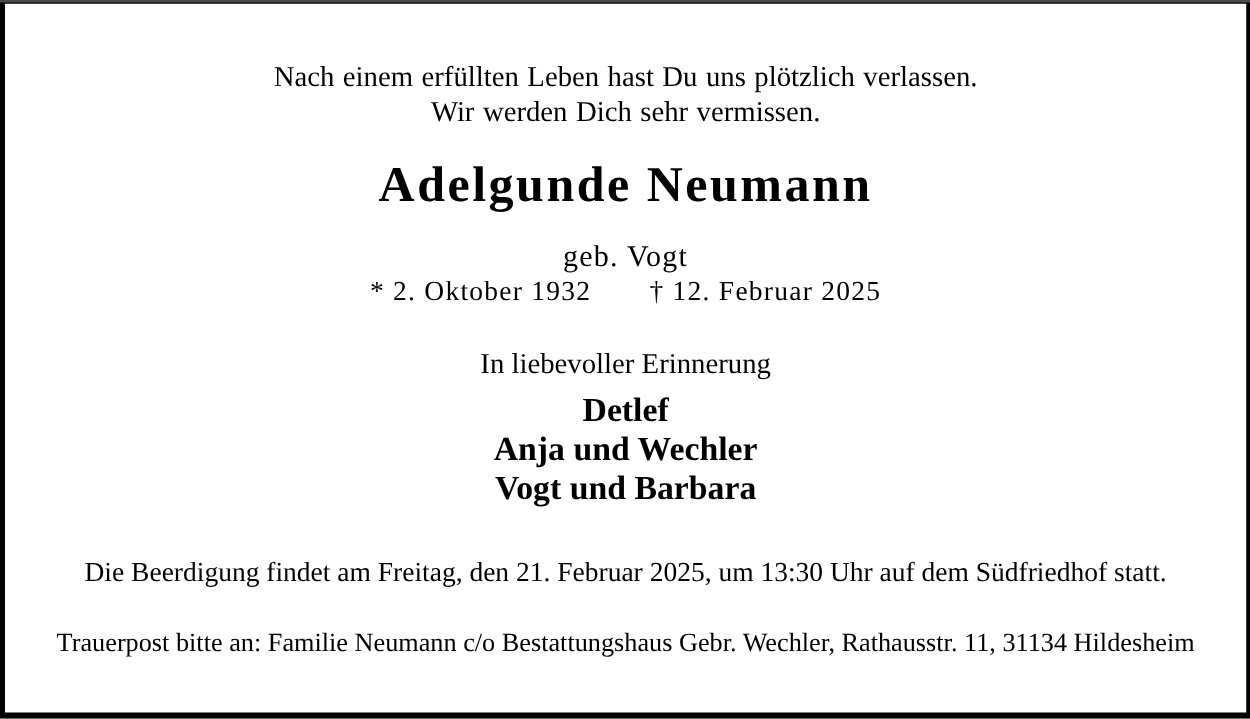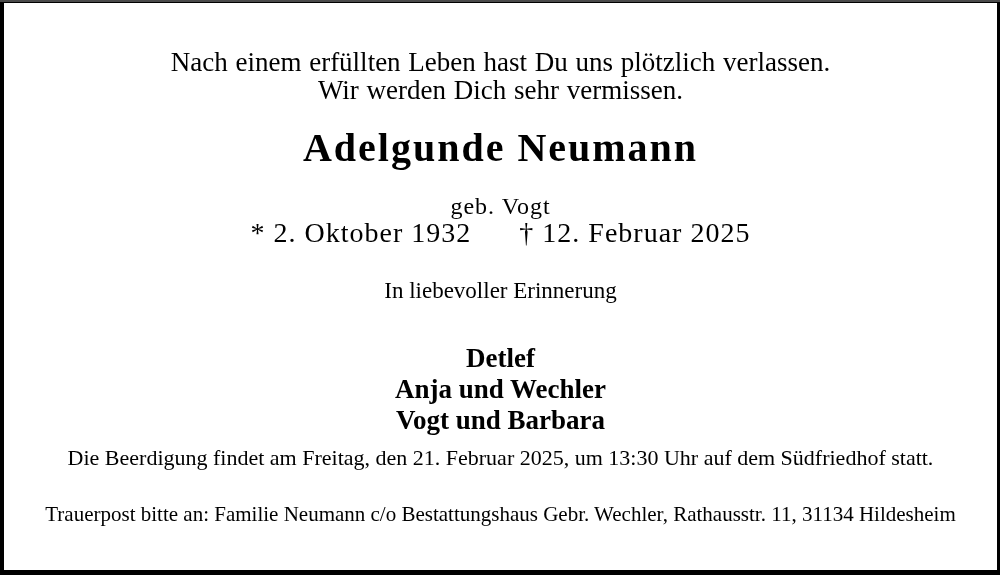--- a/index.html
+++ b/index.html
@@ -29,57 +29,56 @@
     color: #000000;
   }
   .line {
     position: absolute;
     left: 0; right: 0;
     text-align: center;
     white-space: nowrap;
   }
   .l-intro {
     top: 45px;
-    font-size: 27px;
+    font-size: 23px;
     line-height: 28px;
     word-spacing: 1px;
   }
   .l-name {
     top: 113px;
     font-size: 40px;
     line-height: 64px;
     font-weight: bold;
     letter-spacing: 2px;
   }
   .l-maiden {
     top: 189px;
     font-size: 24px;
     line-height: 28px;
     letter-spacing: 1px;
   }
   .l-dates {
     top: 216px;
-    font-size: 28px;
+    font-size: 22px;
     line-height: 28px;
     letter-spacing: 1px;
   }
   .l-dates .death {
     display: inline-block;
     margin-left: 40px;
   }
   .l-remembrance {
     top: 274px;
     font-size: 23px;
     line-height: 28px;
   }
   .l-mourner {
     font-size: 27px;
     line-height: 32px;
     font-weight: bold;
-    margin-top: 30px;
   }
   .l-mourner-1 { top: 309px; }
   .l-mourner-2 { top: 340px; }
   .l-mourner-3 { top: 371px; }
   .l-funeral {
     top: 441px;
     font-size: 22px;
     line-height: 27px;
   }
   .l-mail {

